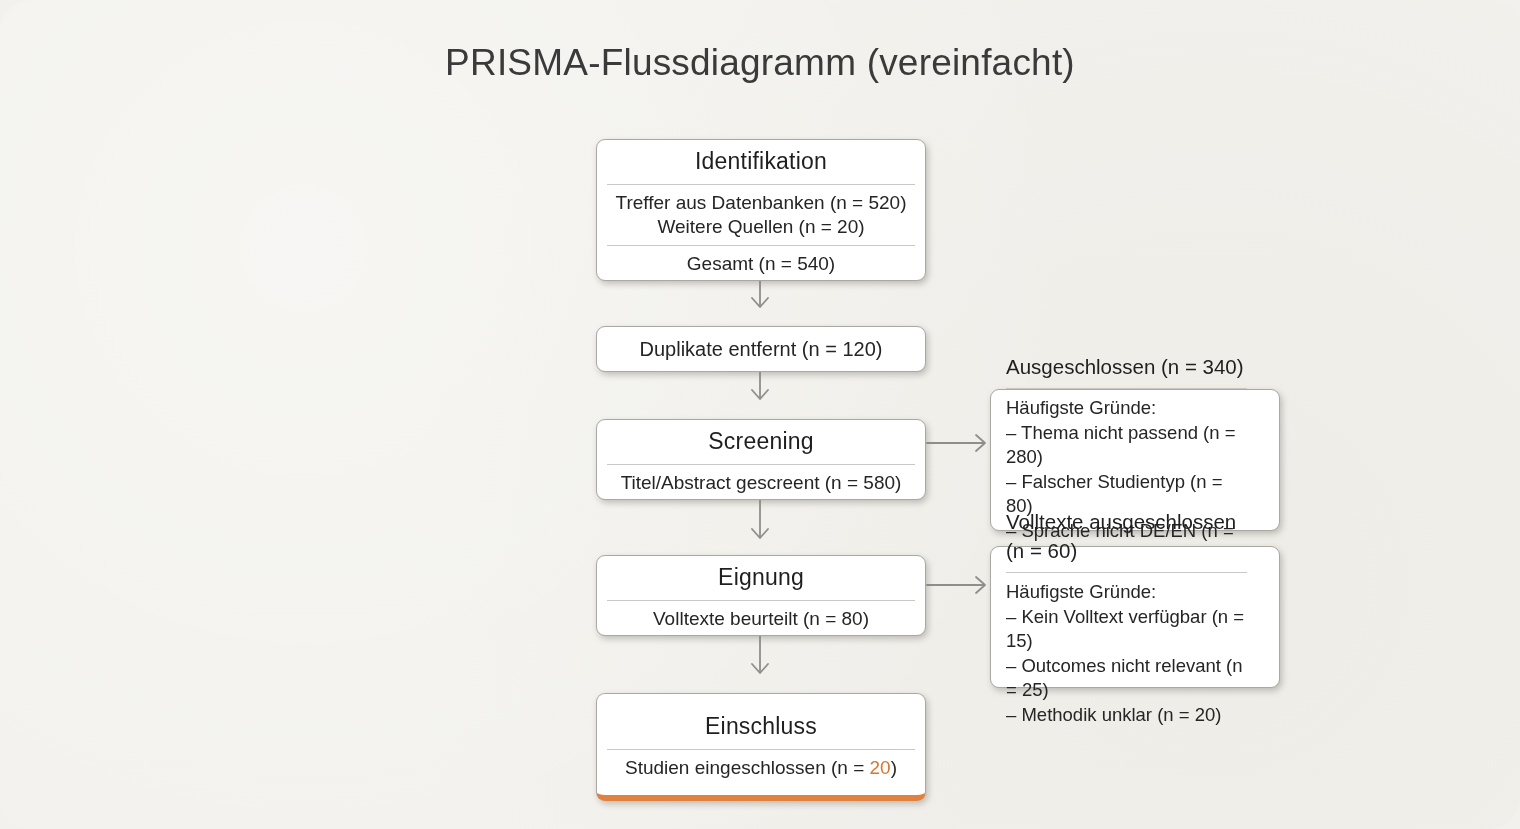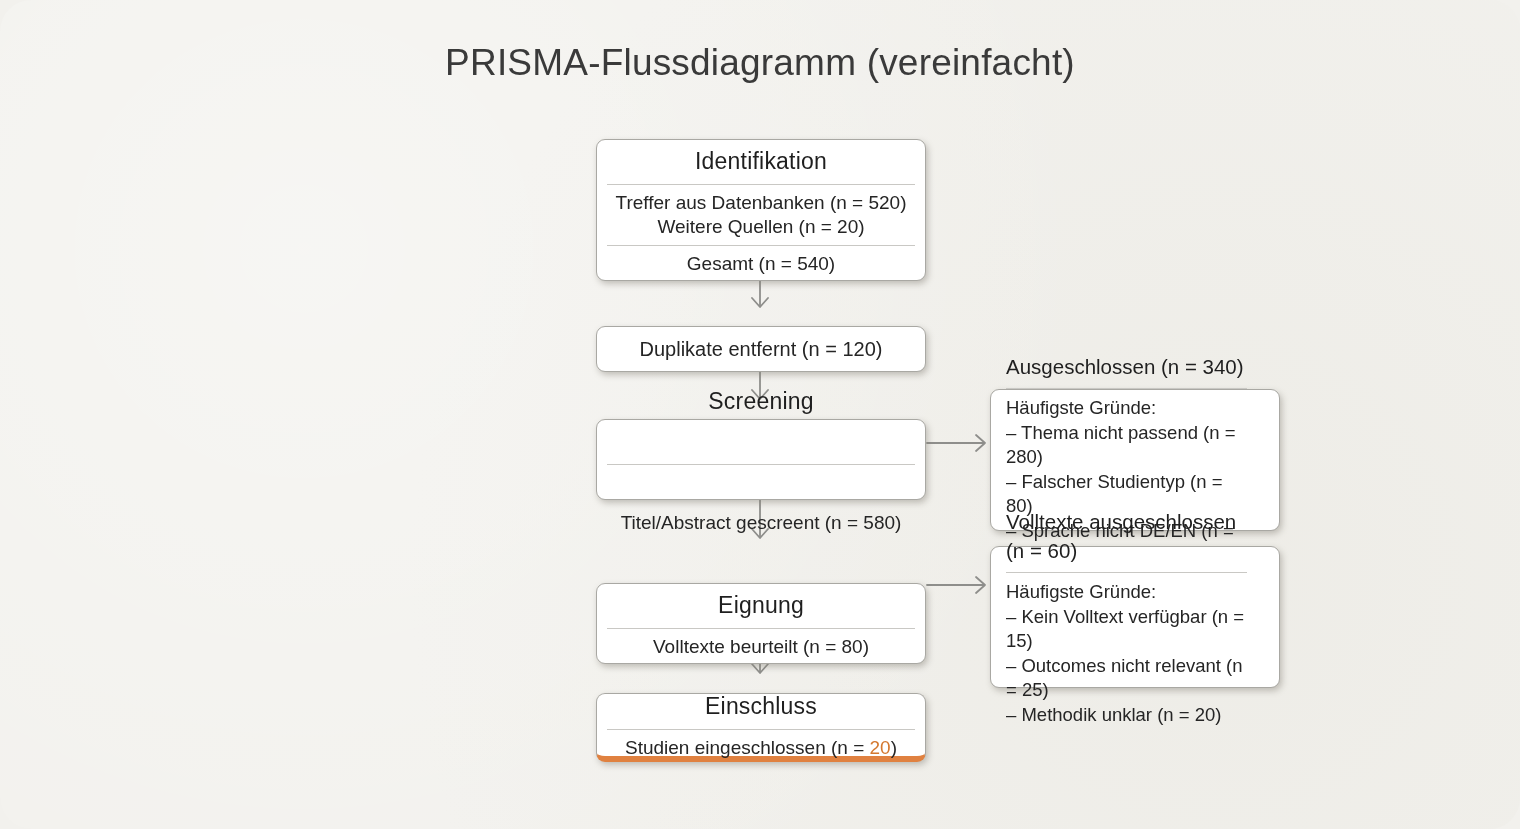--- a/index.html
+++ b/index.html
@@ -110,33 +110,33 @@
       <div class="box-line">Weitere Quellen (n = 20)</div>
     </div>
     <hr class="divider">
     <div class="box-line">Gesamt (n = 540)</div>
   </div>
 
   <div class="box main-box" style="top:311px; height:46px;">
     <div class="box-line" style="font-size:20px;">Duplikate entfernt (n = 120)</div>
   </div>
 
-  <div class="box main-box" style="top:404px; height:81px;gap:40px;">
+  <div class="box main-box" style="top:404px; height:81px;">
     <div class="box-header">Screening</div>
     <hr class="divider">
     <div class="box-line">Titel/Abstract gescreent (n = 580)</div>
   </div>
 
-  <div class="box main-box" style="top:568px; height:81px;">
+  <div class="box main-box" style="top:540px; height:81px;">
     <div class="box-header">Eignung</div>
     <hr class="divider">
     <div class="box-line">Volltexte beurteilt (n = 80)</div>
   </div>
 
-  <div class="box main-box included-box" style="top:678px; height:69px;">
+  <div class="box main-box included-box" style="top:678px; height:108px;">
     <div class="box-header">Einschluss</div>
     <hr class="divider">
     <div class="box-line"><span>Studien eingeschlossen (n = </span><span class="accent-num">20</span><span>)</span></div>
   </div>
 
   <div class="box side-box" style="top:374px; height:142px;">
     <div class="side-header">Ausgeschlossen (n = 340)</div>
     <hr class="divider">
     <div class="side-line">Häufigste Gründe:</div>
     <div class="side-line">– Thema nicht passend (n = 280)</div>

